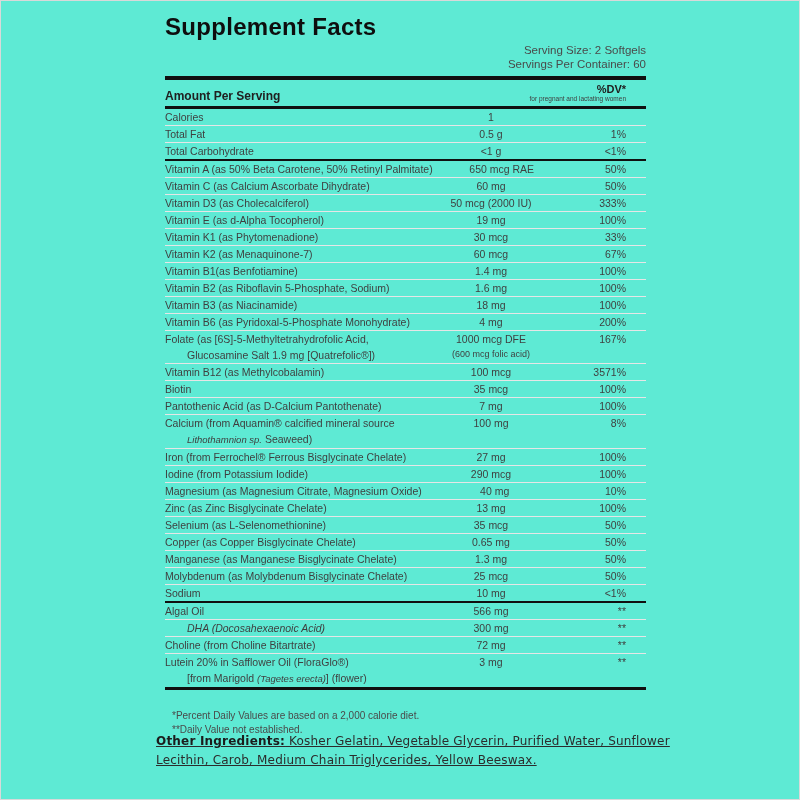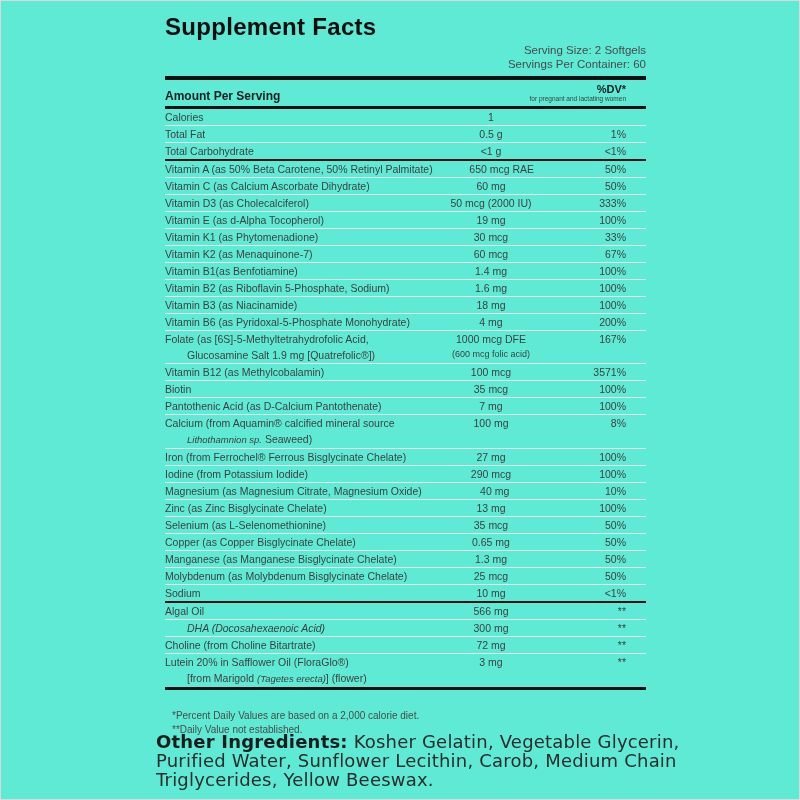--- a/index.html
+++ b/index.html
@@ -27,22 +27,22 @@
   .c-name{flex:1;white-space:nowrap;}
   .c-name .l1.ind{padding-left:22px;font-style:italic;}
   .line2{padding-left:22px;}
   .line2 .it{font-style:italic;font-size:9.5px;}
   .c-amt{width:150px;text-align:center;white-space:nowrap;}
   .amt-small{font-size:9px;line-height:15px;}
   .c-dv{width:80px;padding-right:20px;box-sizing:border-box;text-align:right;white-space:nowrap;}
   .foot{font-size:10px;line-height:13.5px;color:#4a4a4a;padding:19px 0 0 7px;}
   .other{
     position:absolute;left:155px;top:731px;width:565px;margin:0;
-    font-family:"DejaVu Sans",sans-serif;font-size:18px;line-height:19px;
-    color:#2c2c2c;letter-spacing:.2px;
+    font-family:"DejaVu Sans",sans-serif;font-size:12px;line-height:19px;
+    color:#2c2c2c;letter-spacing:.2px;text-decoration:underline;
   }
   .oi-label{font-weight:bold;color:#1c1c1c;}
 </style>
 </head>
 <body>
 
 <div class="page">
 
   <div class="label">
     <h1 class="title">Supplement Facts</h1>

